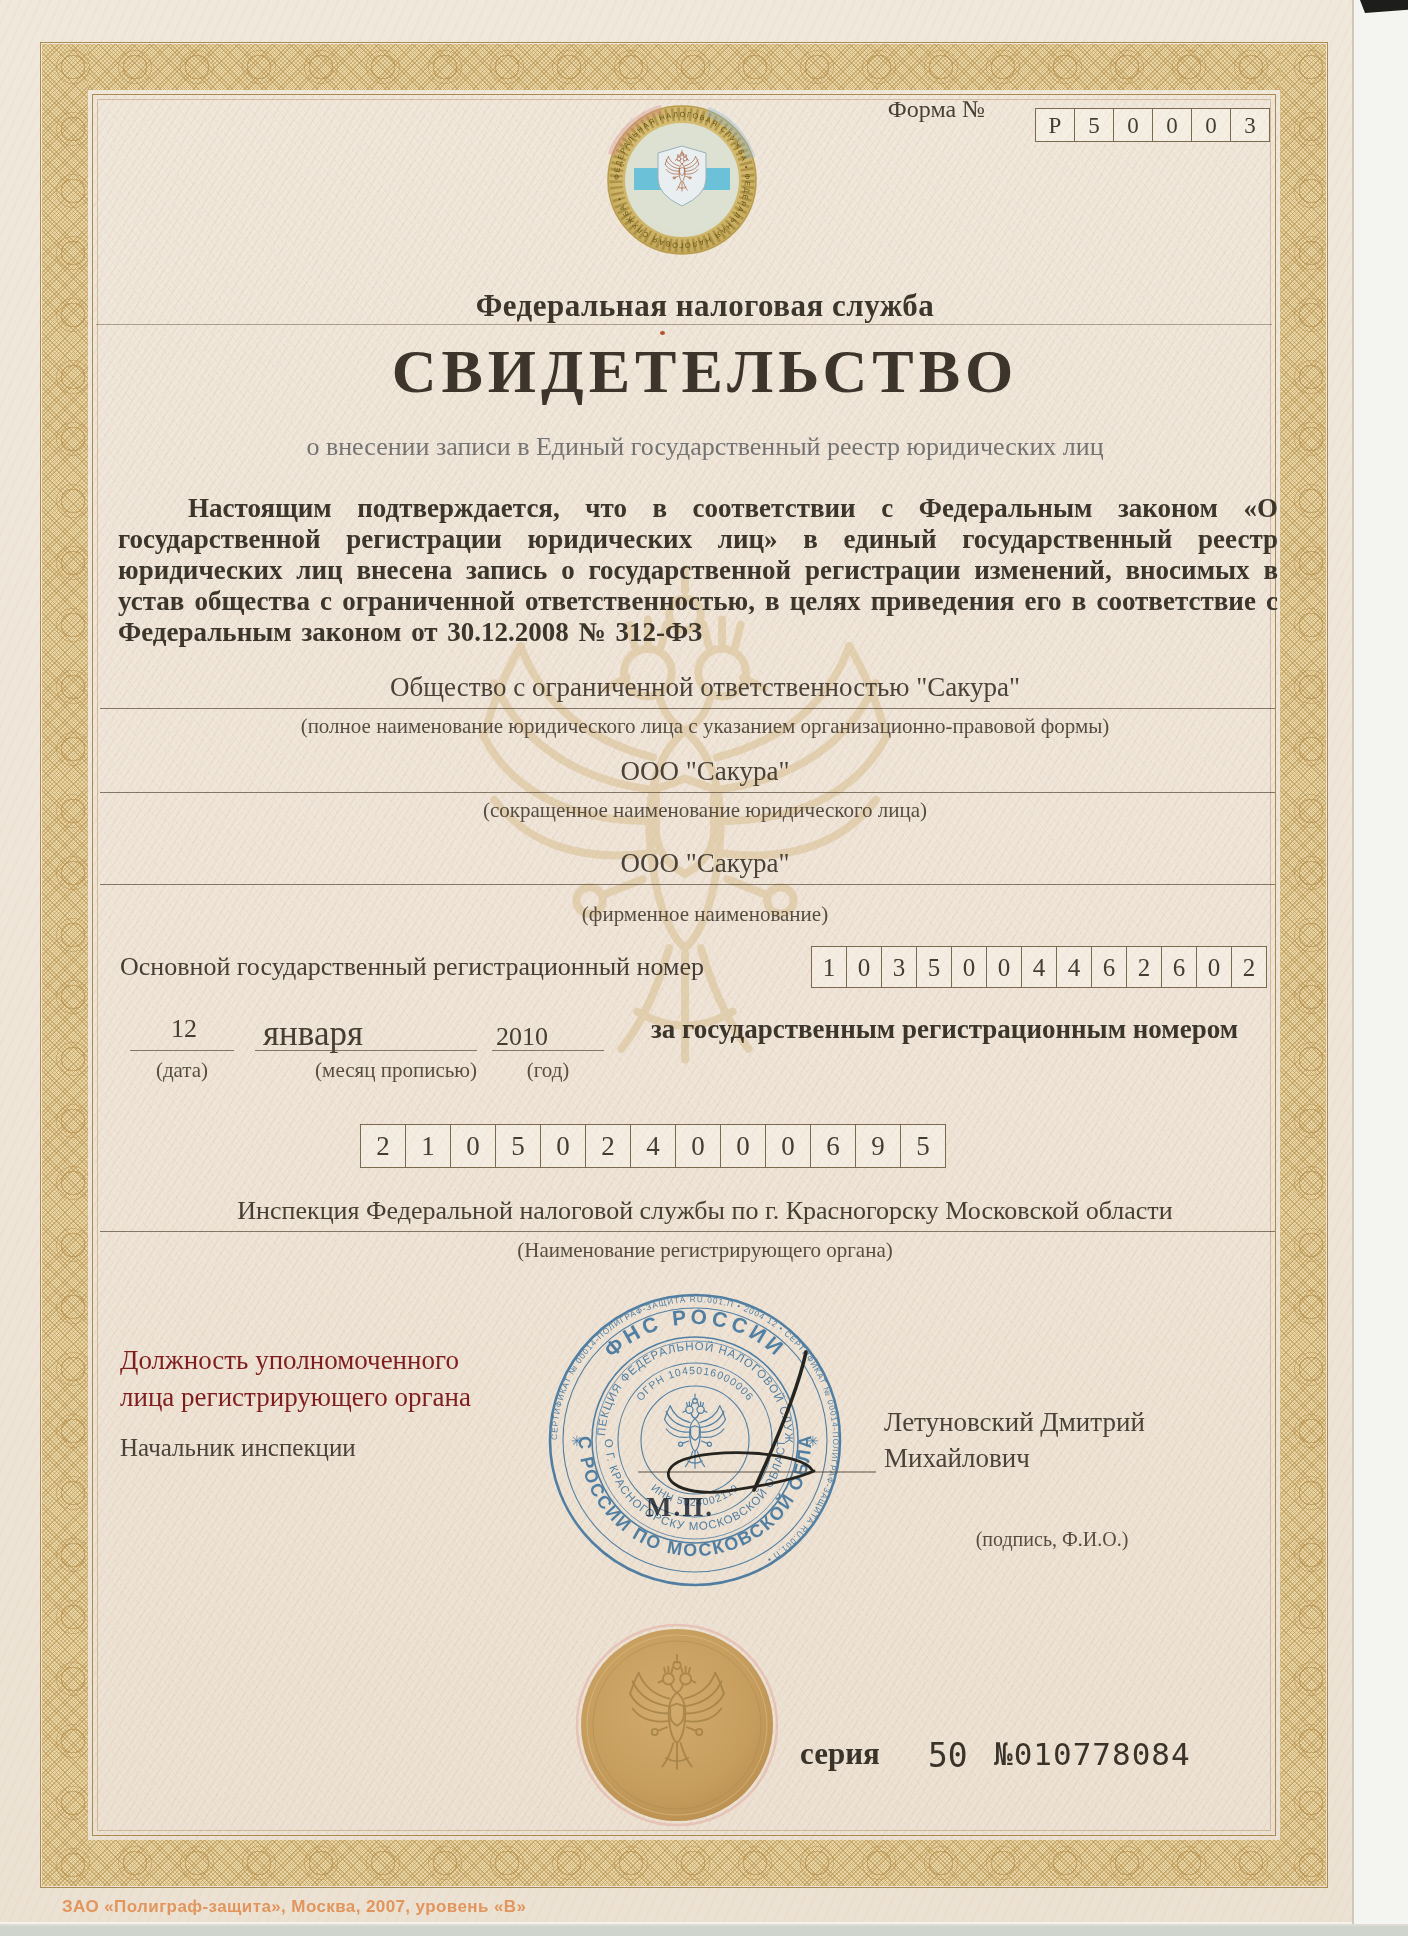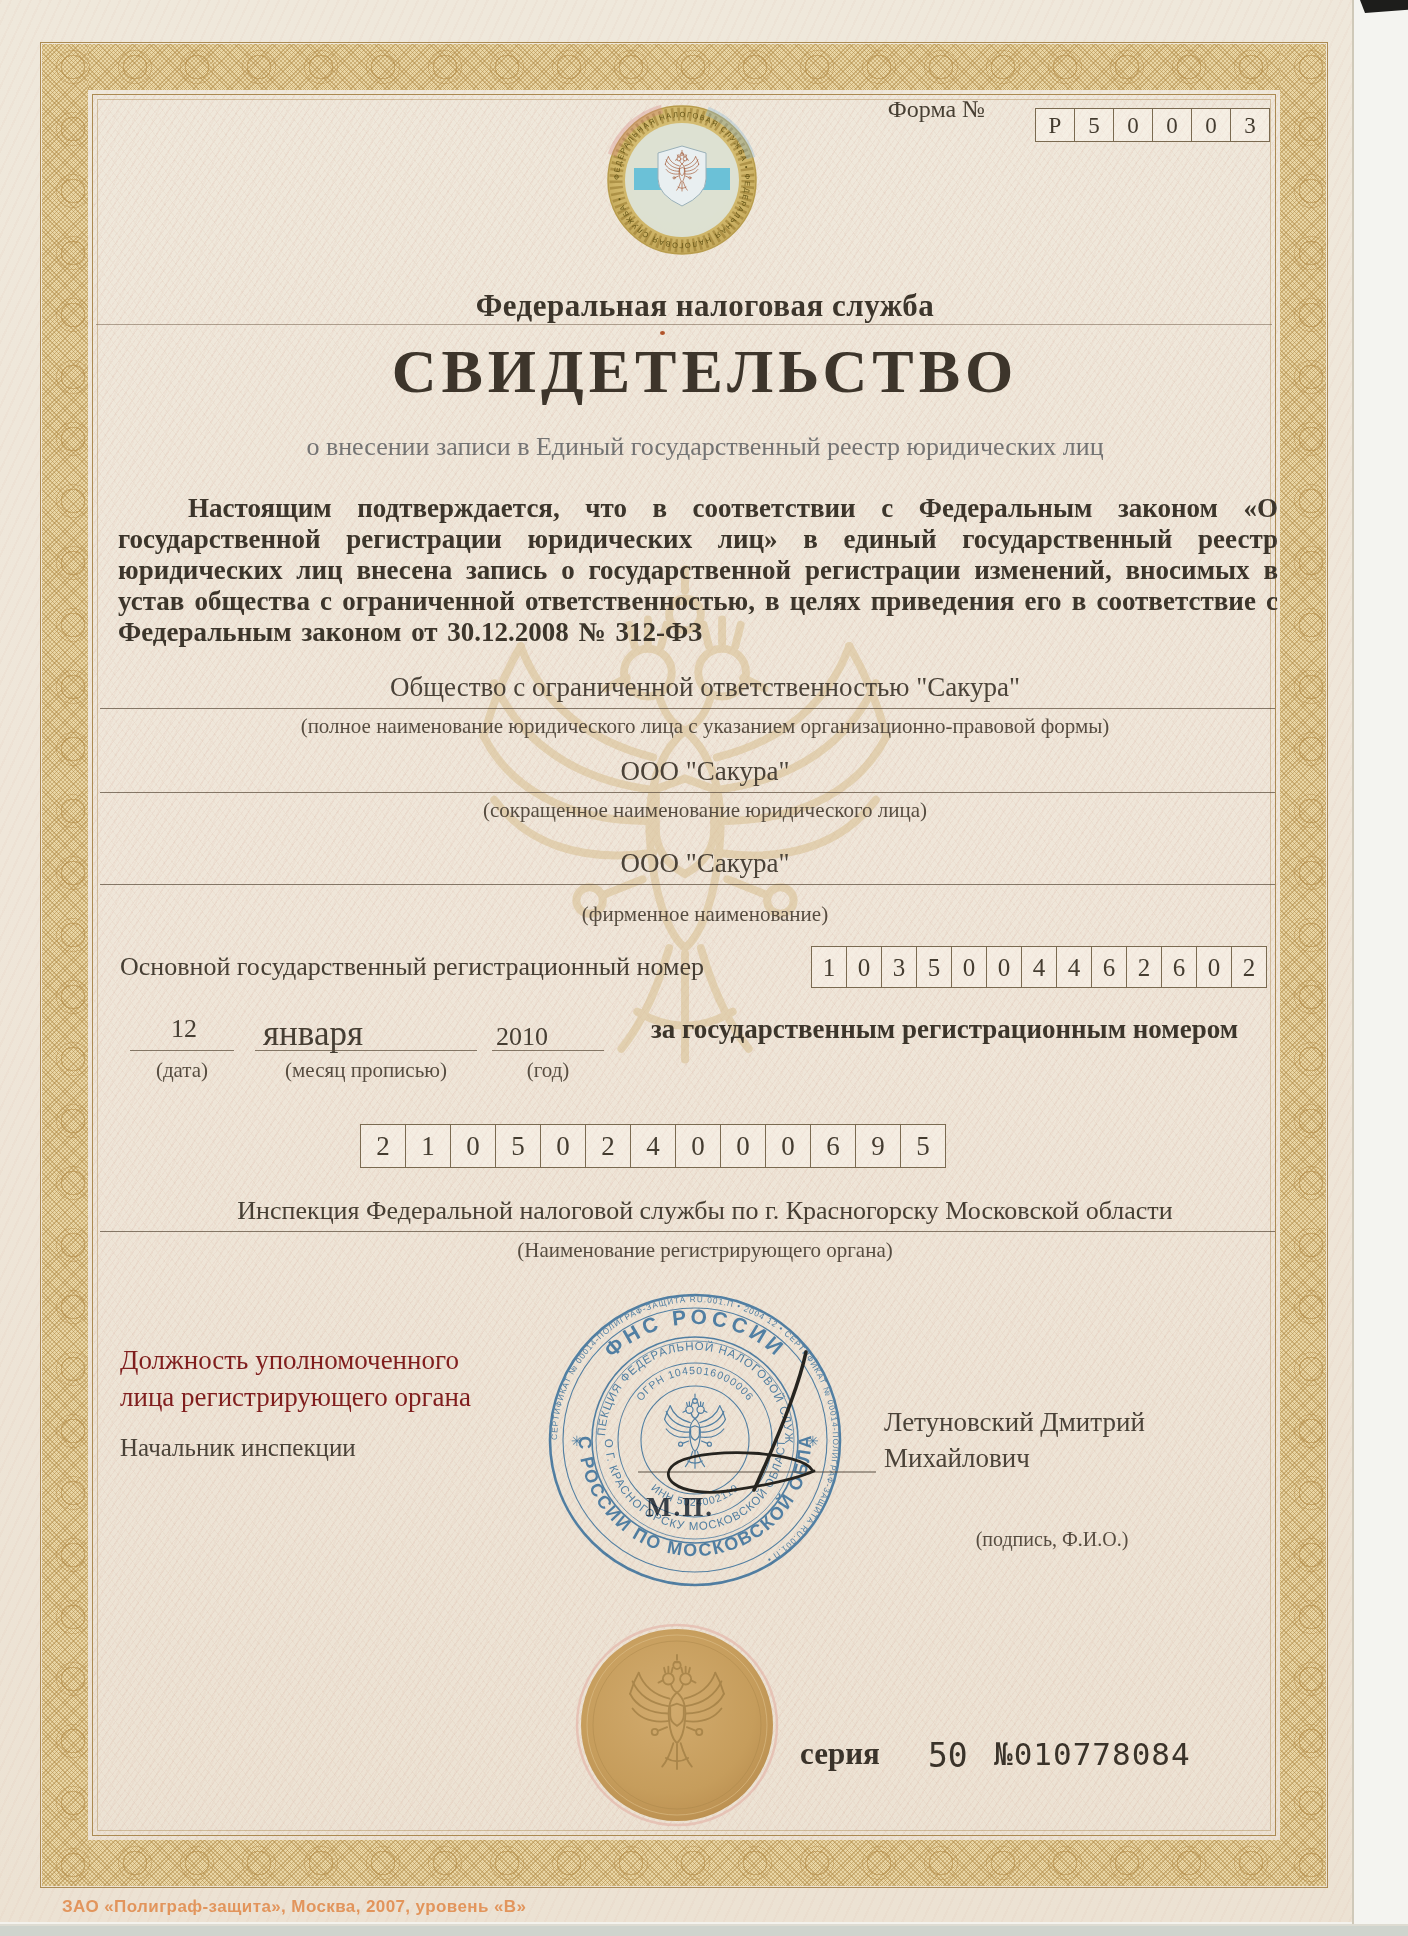--- a/index.html
+++ b/index.html
@@ -188,21 +188,21 @@
     <span class="cell">0</span>
     <span class="cell">2</span>
   </div>
 
 <div class="abs" style="left:138px;top:1014px;width:92px;text-align:center;font-size:26px;color:#463e33;">12</div>
 <div class="abs underline" style="left:130px;top:1050px;width:104px;"></div>
 <div class="abs caption" style="left:130px;top:1058px;width:104px;text-align:center;">(дата)</div>
 
 <div class="abs" style="left:263px;top:1014px;width:206px;font-size:35px;color:#463e33;">января</div>
 <div class="abs underline" style="left:255px;top:1050px;width:222px;"></div>
-<div class="abs caption" style="left:255px;top:1058px;width:222px;text-align:center;">(месяц прописью)</div>
+<div class="abs caption" style="left:255px;top:1058px;width:222px;text-align:right;">(месяц прописью)</div>
 
 <div class="abs" style="left:496px;top:1014px;width:104px;text-align:left;font-size:26px;color:#463e33;margin-top:8px;">2010</div>
 <div class="abs underline" style="left:492px;top:1050px;width:112px;"></div>
 <div class="abs caption" style="left:492px;top:1058px;width:112px;text-align:center;">(год)</div>
 
 <div class="abs" style="left:651px;top:1014px;font-size:27px;font-weight:bold;color:#3c352b;">за  государственным  регистрационным  номером</div>
 
 <div class="abs cells cells-grn" style="left:361px;top:1124px;">
     <span class="cell">2</span>
     <span class="cell">1</span>

